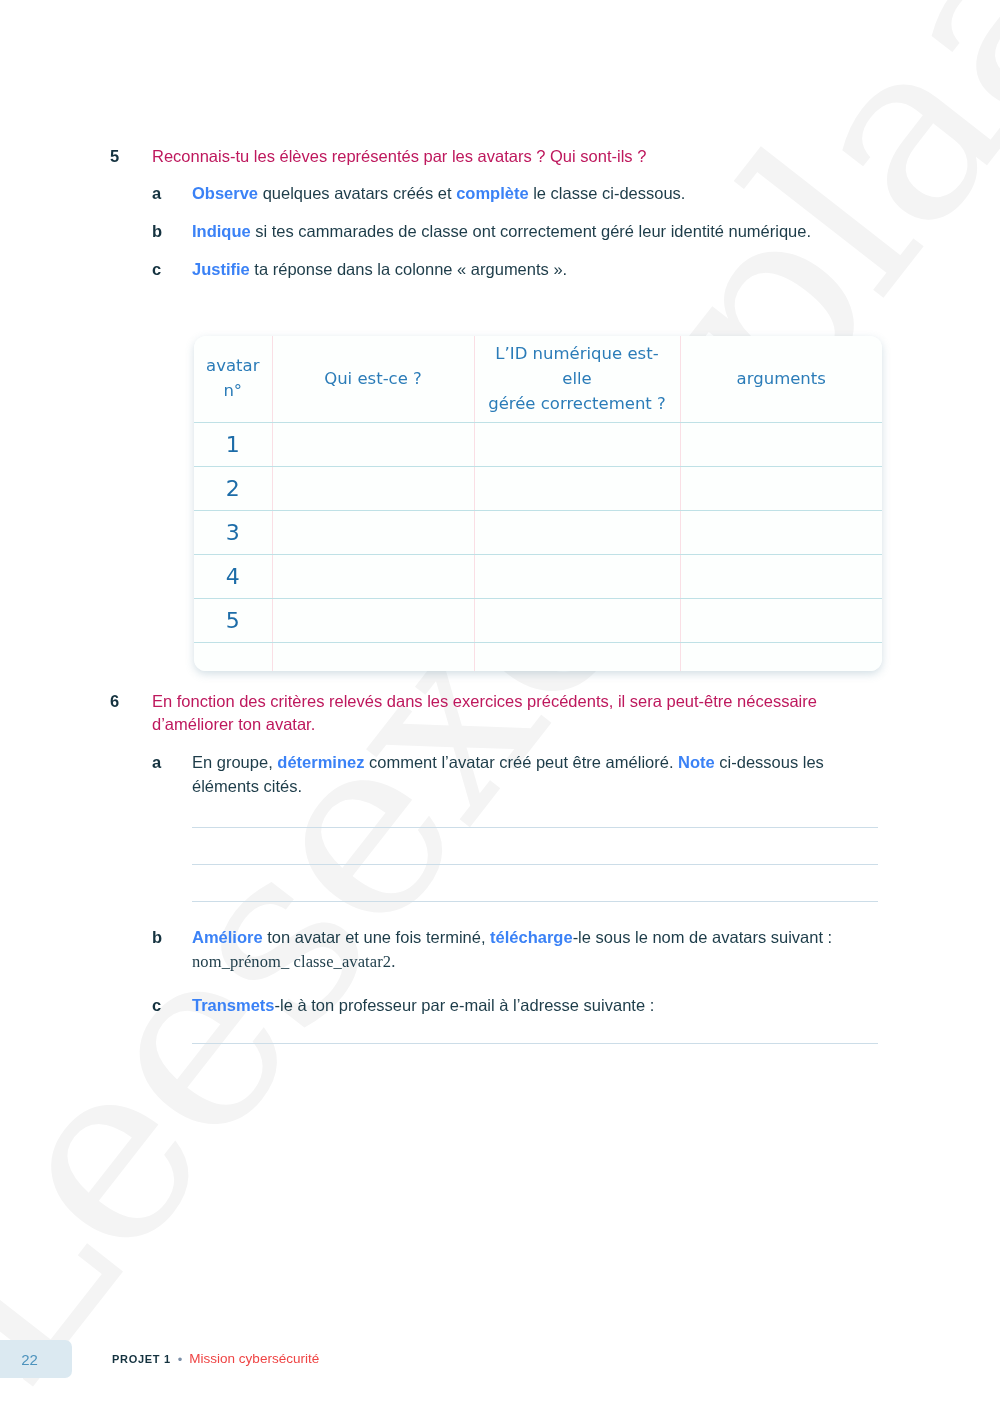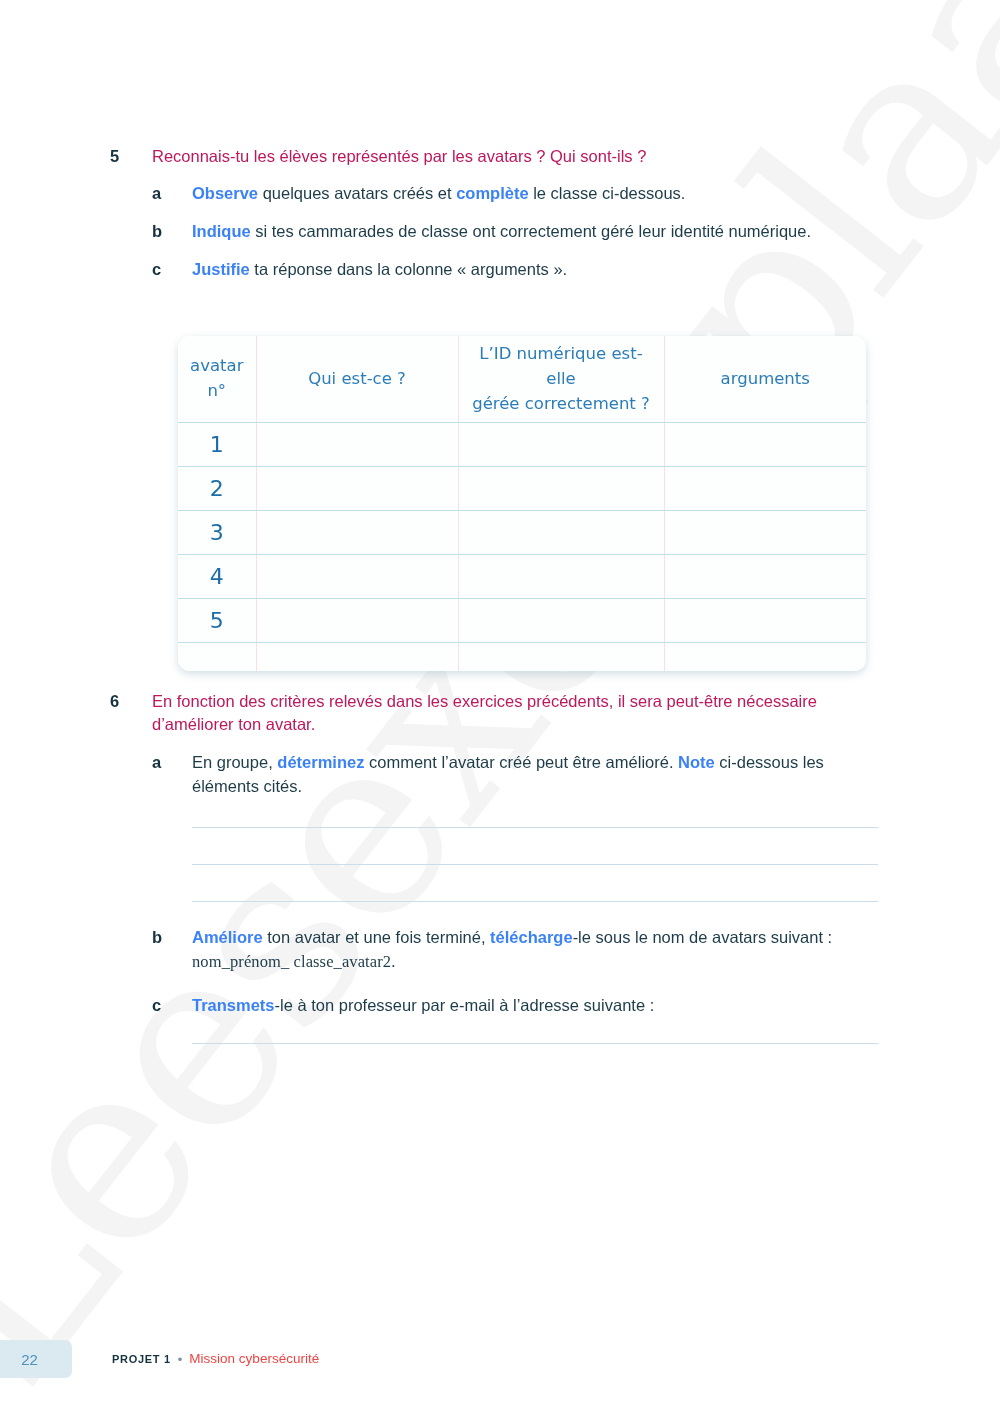--- a/index.html
+++ b/index.html
@@ -92,21 +92,21 @@
     color: #1d3c49;
     line-height: 1.45;
     width: 700px;
   }
   .sub-text b { font-weight: bold; color: #3b82f6; }
   .mono-ish { font-family: Liberation Serif, serif; letter-spacing: 0.1px; }
 
   
   #avatar-table-wrap {
     position: absolute;
-    left: 178px;
+    left: 194px;
     top: 336px;
     width: 688px;
     border-radius: 12px;
     background: #fdfefe;
     box-shadow: 0 3px 9px rgba(110,150,170,0.30);
     overflow: hidden;
   }
   table.avatar-table {
     border-collapse: collapse;
     width: 688px;

